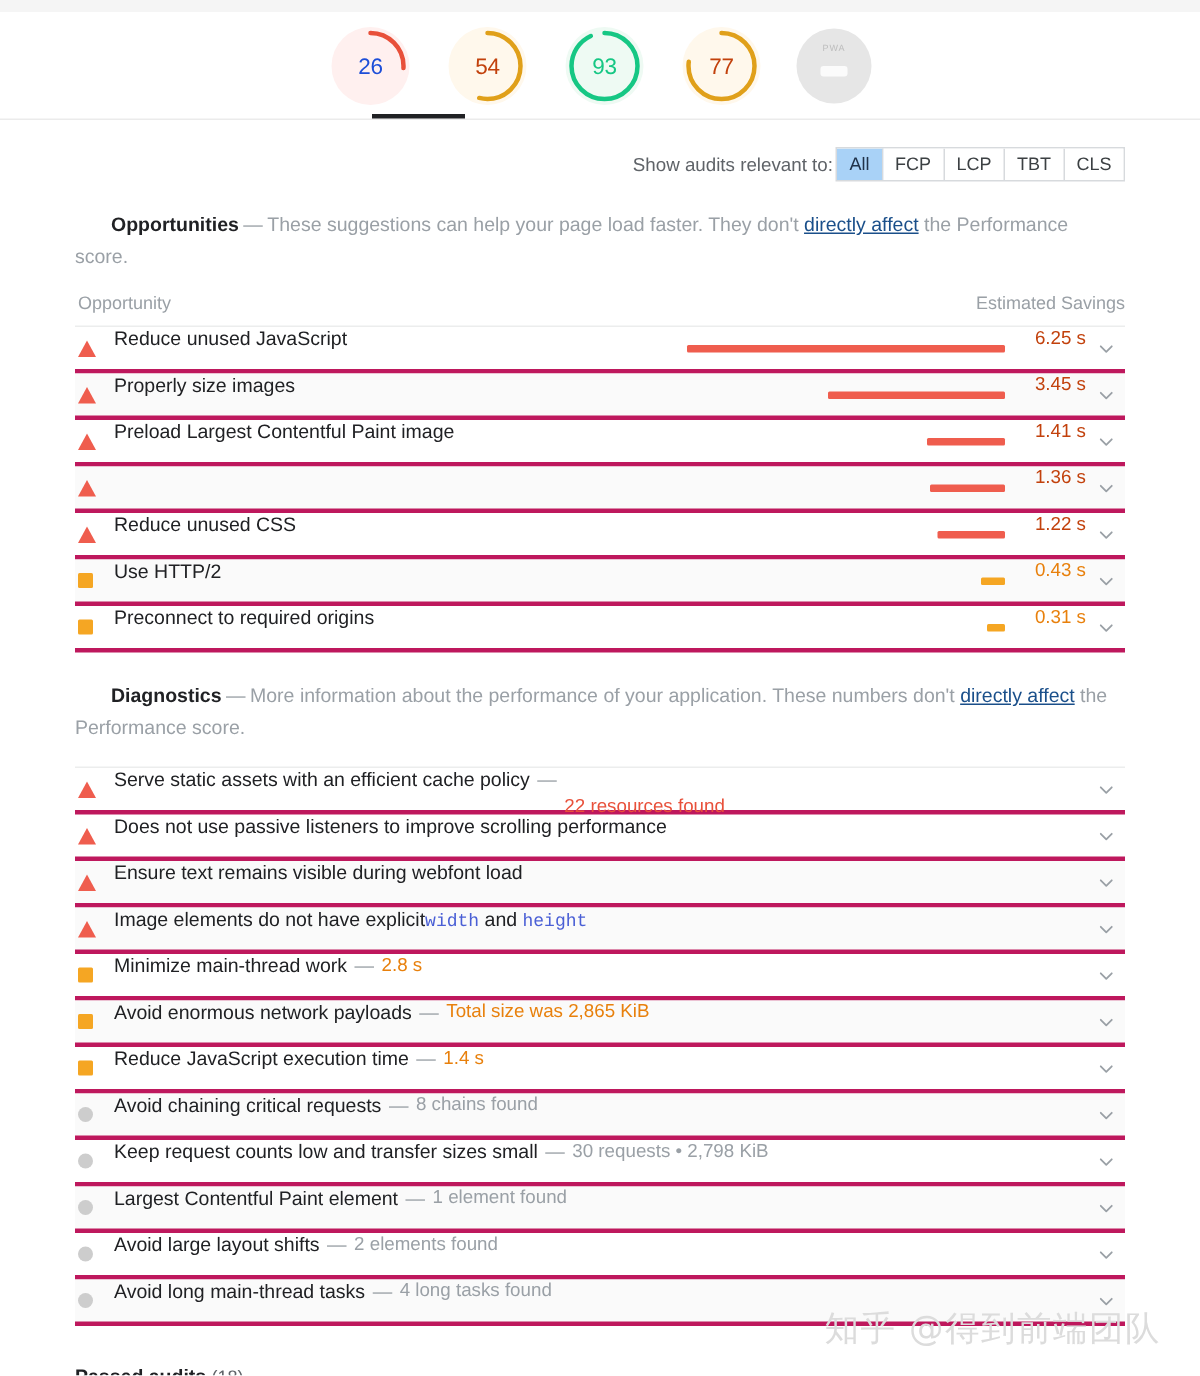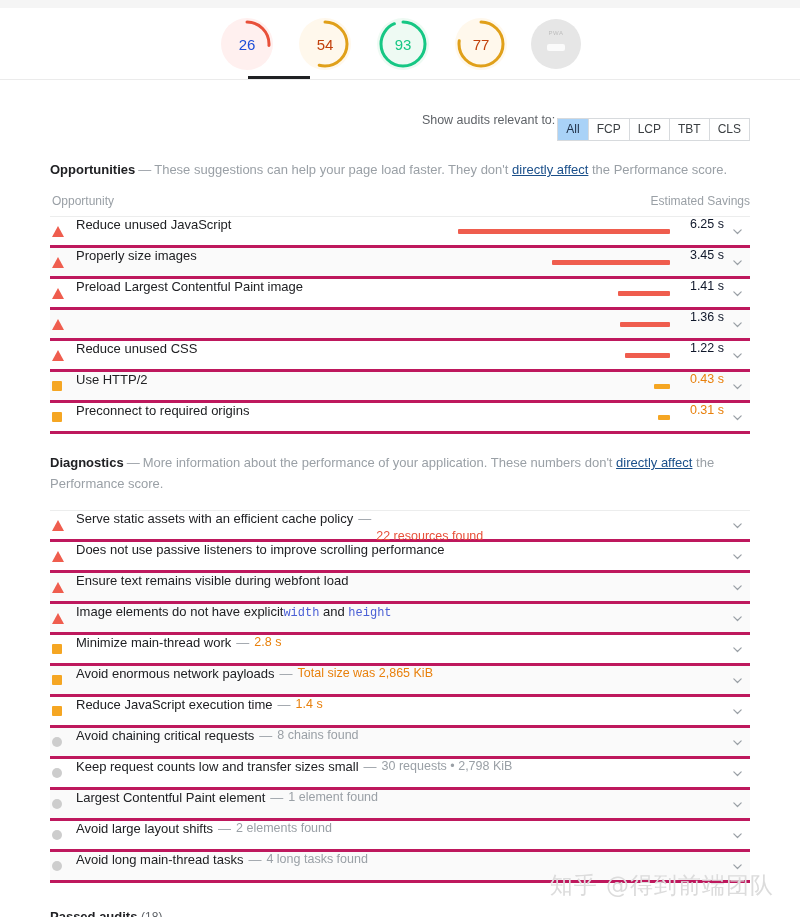--- a/index.html
+++ b/index.html
@@ -88,42 +88,41 @@
     font-size: 12.5px;
     color: #5f6368;
   }
   .filter-label { color: #5f6368; font-size: 12.5px; }
   .seg {
     display: flex;
     border: 1px solid #d7dadd;
     border-radius: 0;
     overflow: hidden;
     background: #fff;
-    margin-top: 20px;
   }
   .seg .opt {
     font-size: 12px;
     color: #3c4043;
     padding: 2px 8px 3px 8px;
     border-right: 1px solid #d7dadd;
     background: #fff;
     cursor: pointer;
     line-height: 16px;
   }
   .seg .opt:last-child { border-right: none; }
   .seg .opt.active { background: #a9d2f7; color: #20324a; }
 
   
   .section-intro {
     margin-top: 18px;
     font-size: 13px;
     line-height: 21px;
     color: #9aa0a6;
   }
-  .section-intro .title { color: #202124; font-weight: bold; }
+  .section-intro .title { color: #202124; font-weight: bold; margin-left: 24px; }
   .section-intro .dash { color: #9aa0a6; padding: 0 3px; }
   .section-intro a { color: #1a4f8a; text-decoration: underline; }
 
   
   .table-head {
     display: flex; justify-content: space-between;
     font-size: 12px;
     color: #9aa0a6;
     padding: 14px 0 8px 2px;
   }
@@ -166,21 +165,21 @@
     display: flex; justify-content: flex-end; align-items: center;
     margin-right: 8px;
   }
   .bar { height: 5px; border-radius: 1px; }
   .bar.red { background: #ef5d4e; }
   .bar.orange { background: #f5a623; }
   .savings {
     width: 46px; text-align: right;
     font-size: 12.5px;
   }
-  .savings.red { color: #0f172a; }
+  .savings.red { color: #c2410c; }
   .savings.orange { color: #e8800c; }
   .chev {
     width: 26px; display: flex; justify-content: center; align-items: center;
     color: #9aa0a6;
   }
   .chev svg { width: 11px; height: 11px; }
 
   
   .passed {
     margin-top: 26px;

